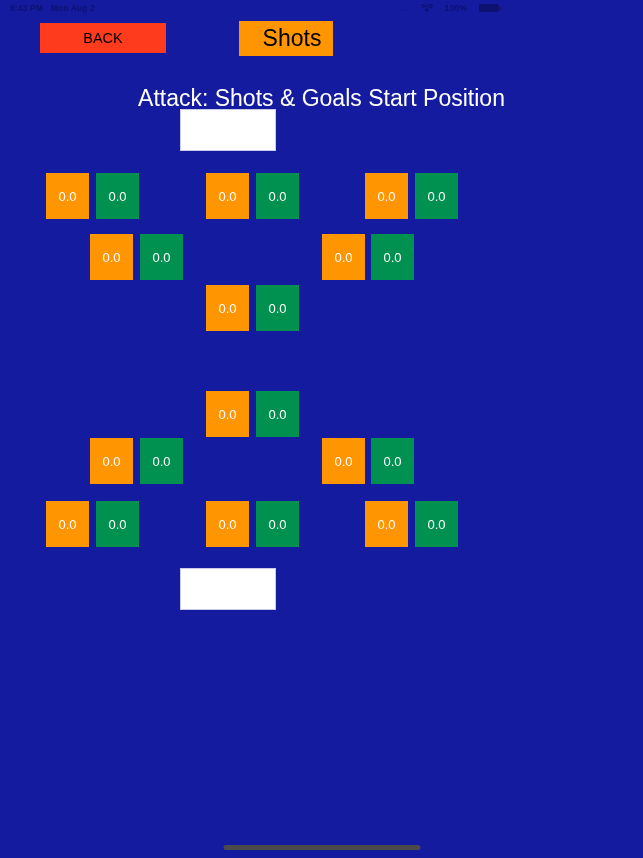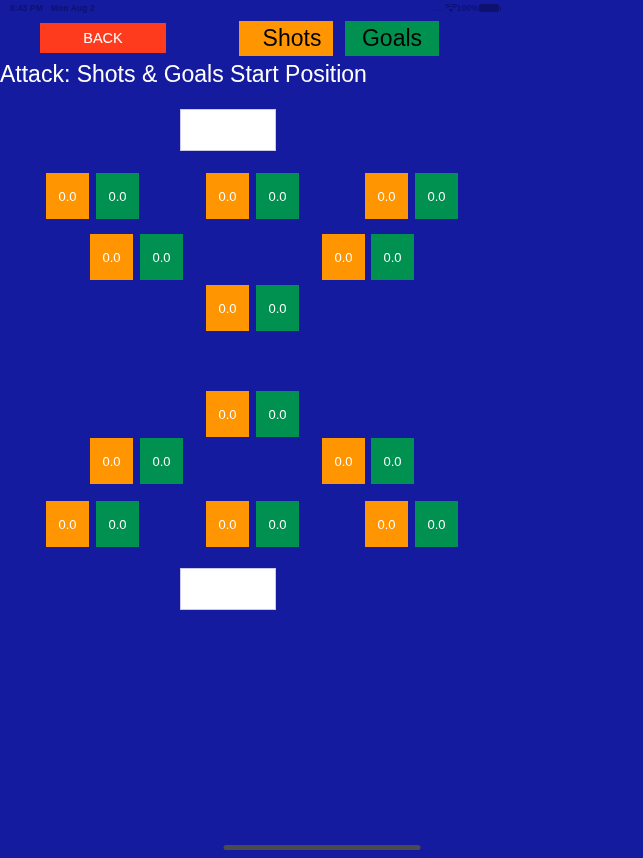--- a/index.html
+++ b/index.html
@@ -29,21 +29,21 @@
     display: flex;
     justify-content: space-between;
     padding: 0 10px;
     box-sizing: border-box;
     font-size: 8.5px;
     font-weight: bold;
     color: #0d1270;
     letter-spacing: 0.1px;
   }
   .status-left { display: flex; align-items: center; gap: 8px; }
-  .status-right { display: flex; align-items: center; gap: 0; }
+  .status-right { display: flex; align-items: center; gap: 12px; }
   .sig-dots { letter-spacing: 1px; font-size: 7px; opacity: .75; }
   .wifi-ico { display: block; }
   .batt {
     display: inline-block;
     width: 20px; height: 8.5px;
     border: 1px solid #0d1270;
     border-radius: 2px;
     position: relative;
     box-sizing: border-box;
     background: #0d1270;
@@ -70,21 +70,21 @@
     justify-content: center;
     box-sizing: border-box;
     font-weight: normal;
     cursor: pointer;
     user-select: none;
   }
   .btn-back {
     left: 40px; top: 2px;
     width: 126px; height: 30px;
     background: #FF3B1E;
-    color: #ffffff;
+    color: #000000;
     font-size: 14.5px;
   }
   .btn-shots {
     left: 239px; top: 0px;
     width: 94px; height: 35px;
     background: #FF9500;
     color: #000000;
     font-size: 23px;
     padding-left: 12px;
   }
@@ -93,25 +93,26 @@
     width: 94px; height: 35px;
     background: #009150;
     color: #000000;
     font-size: 23px;
   }
 
   
   .section-title {
     position: absolute;
     width: 643px;
-    text-align: left;
+    text-align: center;
     color: #ffffff;
     font-size: 23px;
     font-weight: normal;
     white-space: nowrap;
+    margin-top: 24px;
   }
   #attack-title  { top: 61px; }
   #defense-title { top: 350px; }
 
   
   .cell {
     position: absolute;
     display: flex;
     align-items: center;
     justify-content: center;
@@ -165,21 +166,20 @@
         </svg>
       </span>
       <span>100%</span>
       <span class="batt"></span>
     </div>
   </div>
 
   <div class="toolbar">
     <div class="btn btn-back">BACK</div>
     <div class="btn btn-shots">Shots</div>
-    <div class="btn btn-goals">Goals</div>
   </div>
 
   <div class="section-title" id="attack-title">Attack: Shots &amp; Goals Start Position</div>
 
   <input class="namefield" id="attack-namefield" type="text" placeholder="" style="left: 180px; top: 109px; width: 96px; height: 42px;">
 
   <div id="attack-pitch">
       <div class="cell shots" style="left: 22px; top: 173px; width: 43px; height: 46px;">0.0</div>
       <div class="cell goals" style="left: 72px; top: 173px; width: 43px; height: 46px;">0.0</div>
       <div class="cell shots" style="left: 182px; top: 173px; width: 43px; height: 46px;">0.0</div>

